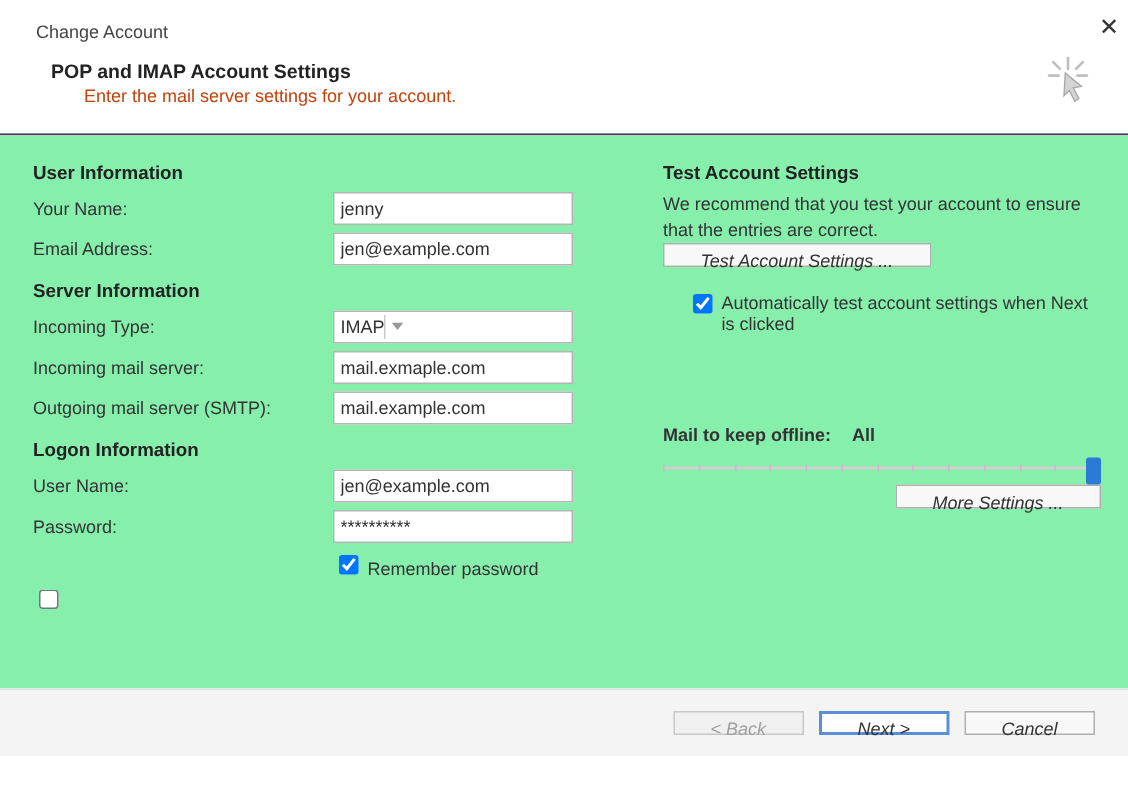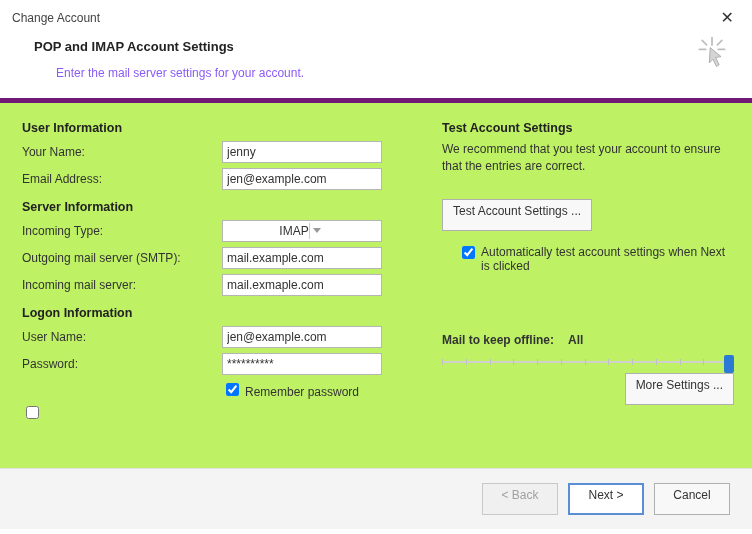--- a/index.html
+++ b/index.html
@@ -9,90 +9,92 @@
     font-size: 12px;
     color: #333;
     background: #fff;
     width: 752px;
     height: 534px;
     overflow: hidden;
   }
   .titlebar {
     display: flex;
     justify-content: space-between;
-    align-items: center;
-    padding: 8px 12px 4px 12px;
+    align-items: flex-end;
+    padding: 8px 0 4px 12px;
+    margin-left: 12px;
   }
   .titlebar .title { font-size: 12px; color: #444; }
   .close-x { font-size: 16px; font-weight: 300; cursor: default; padding: 0 6px; color: #333; }
   .header-block {
     padding: 8px 8px 18px 34px;
     position: relative;
   }
   .header-title { font-weight: 600; font-size: 13px; color: #222; }
-  .header-sub { color: #8b5cf6; margin-top: 12px; margin-left: 22px; font-size: 12px; }
+  .header-sub { color: #c2410c; margin-top: 2px; margin-left: 22px; font-size: 12px; }
   .cursor-icon {
     position: absolute;
     right: 22px;
     top: 4px;
     width: 36px;
     height: 36px;
   }
   .body-area {
     display: flex;
-    background: #bef264;
+    background: #86efac;
     padding: 14px 18px 10px 22px;
     height: 370px;
-    border-top: 5px solid #701a75;
+    border-top: 1px solid #701a75;
   }
   .col-left { width: 400px; }
   .col-right { flex: 1; padding-left: 20px; }
   .section-head { font-weight: 600; color: #222; margin-bottom: 6px; margin-top: 4px; font-size: 12.5px;}
   .row { display: flex; align-items: center; margin-bottom: 5px; }
   .row label { width: 200px; color: #333; }
   .row input[type=text], .row input[type=password], .row .select {
     width: 160px;
     height: 22px;
     border: 1px solid #b5b5b5;
     background: #fff;
     font-size: 12px;
     padding: 1px 4px;
     font-family: inherit;
     color: #333;
   }
   .select {
     display: flex;
     align-items: center;
-    justify-content: center;
+    justify-content: flex-start;
     background: #f0f0f0;
     color: #777;
     padding-right: 2px;
   }
   .select .chev {
     width: 16px; height: 16px;
     display: flex; align-items:center; justify-content:center;
     border-left: 1px solid #ccc;
     color: #888;
   }
   .checkbox-row { display: flex; align-items: flex-start; margin-top: 6px; }
   .checkbox-row input { margin-right: 6px; margin-top: 1px; }
   .checkbox-row .cblabel { color: #333; line-height: 1.3; }
   .remember-row { display:flex; align-items:flex-end; margin-left: 200px; margin-top:4px; margin-bottom:6px;}
   .remember-row input { margin-right:6px;}
-  .rec-text { color: #333; line-height: 1.4; margin-bottom: 24px; }
+  .rec-text { color: #333; line-height: 1.4; }
   .btn {
     display: inline-block;
-    height: 32px;
+    height: 16px;
     line-height: 22px;
-    padding: 0 10px;
+    padding: 0 24px;
     background: #f8f8f8;
     border: 1px solid #b0b0b0;
     color: #333;
     font-size: 12px;
     cursor: default;
+    font-style: italic;
   }
   .btn.disabled { color: #a0a0a0; border-color: #c8c8c8; background:#f0f0f0;}
   .btn.primary { border: 2px solid #5a8fd6; background:#fff; line-height:20px;}
   .auto-test { display:flex; align-items:flex-start; margin-top:14px; margin-left:16px;}
   .auto-test input { margin-right:6px; margin-top:1px;}
   .slider-area { margin-top: 60px; }
   .slider-label-row { display:flex; gap:14px; margin-bottom:8px; color:#333;font-weight:bold;}
   .slider-track {
     position: relative;
     height: 18px;
@@ -159,26 +161,26 @@
       <div class="select">
         <span>IMAP</span>
         <span class="chev">
           <svg width="8" height="6" viewBox="0 0 8 6">
               <path d="M0 0 L8 0 L4 5 Z" fill="#999"></path>
             </svg>
         </span>
       </div>
     </div>
     <div class="row">
+      <label>Incoming mail server:</label>
+      <input type="text" value="mail.exmaple.com" style="">
+    </div>
+    <div class="row">
       <label>Outgoing mail server (SMTP):</label>
       <input type="text" value="mail.example.com" style="">
-    </div>
-    <div class="row">
-      <label>Incoming mail server:</label>
-      <input type="text" value="mail.exmaple.com" style="">
     </div>
 
     <div class="section-head" style="margin-top:10px">Logon Information</div>
     <div class="row">
       <label>User Name:</label>
       <input type="text" value="jen@example.com" style="">
     </div>
     <div class="row">
       <label>Password:</label>
       <input type="text" value="**********" style="">

